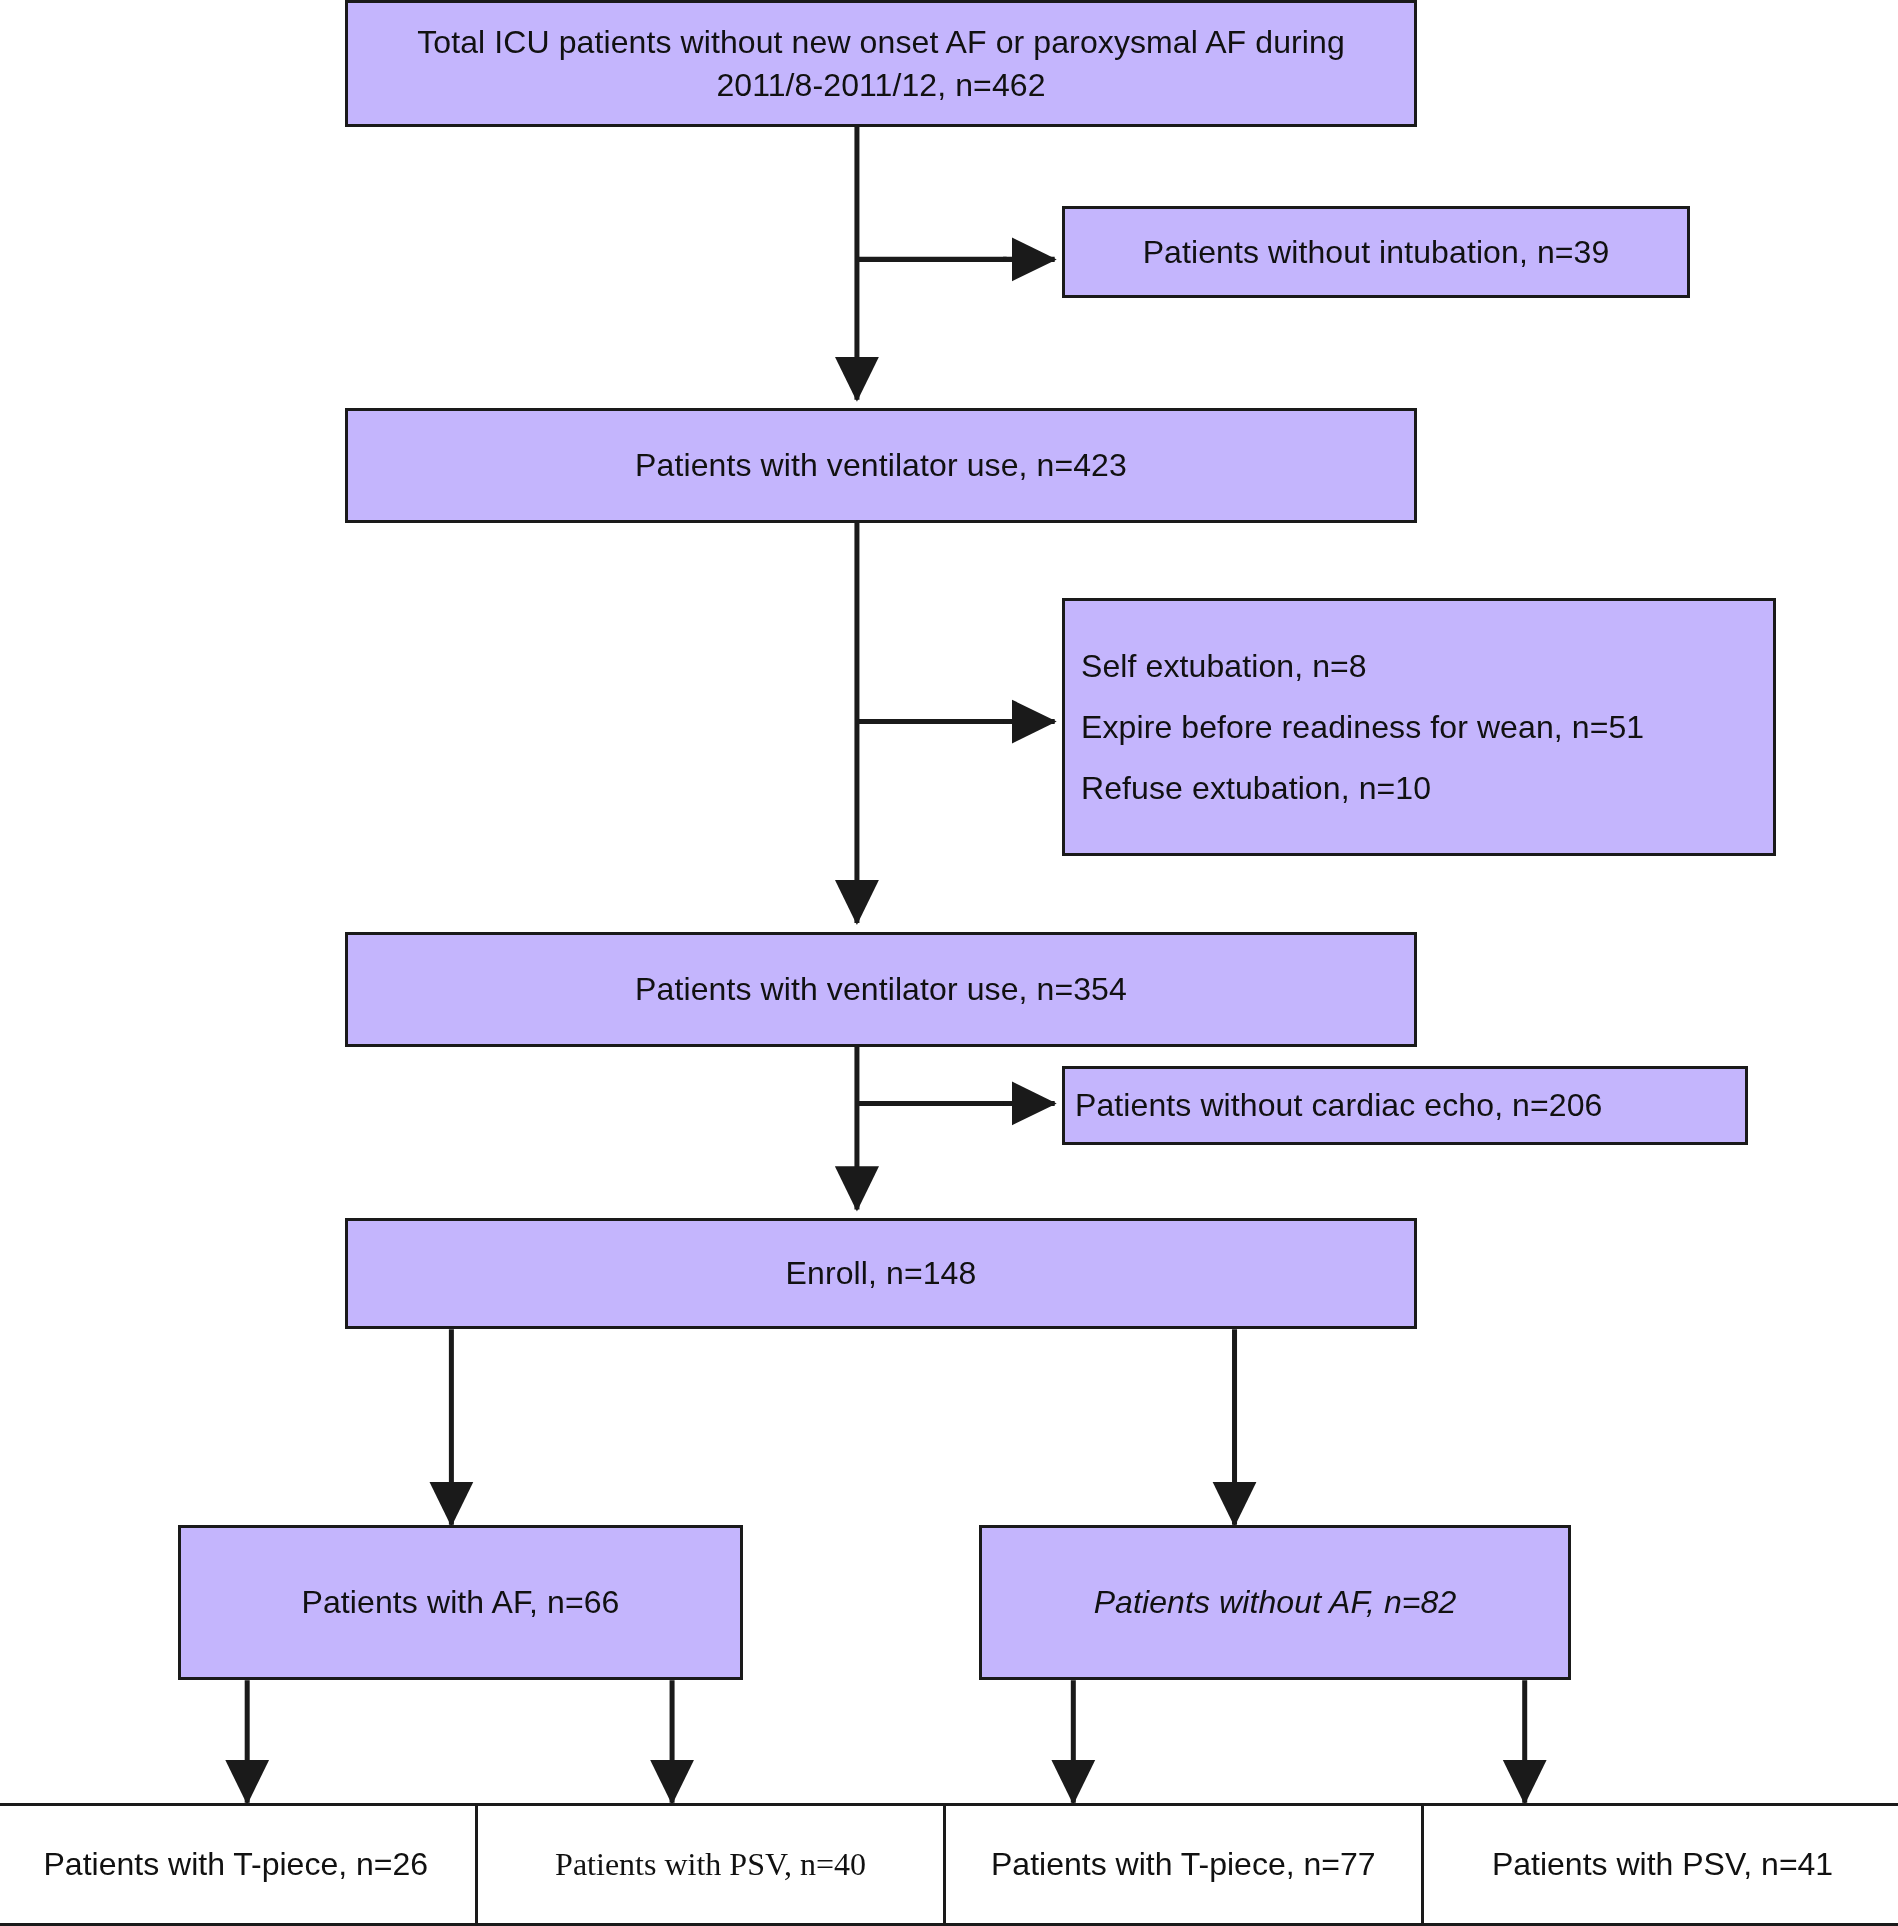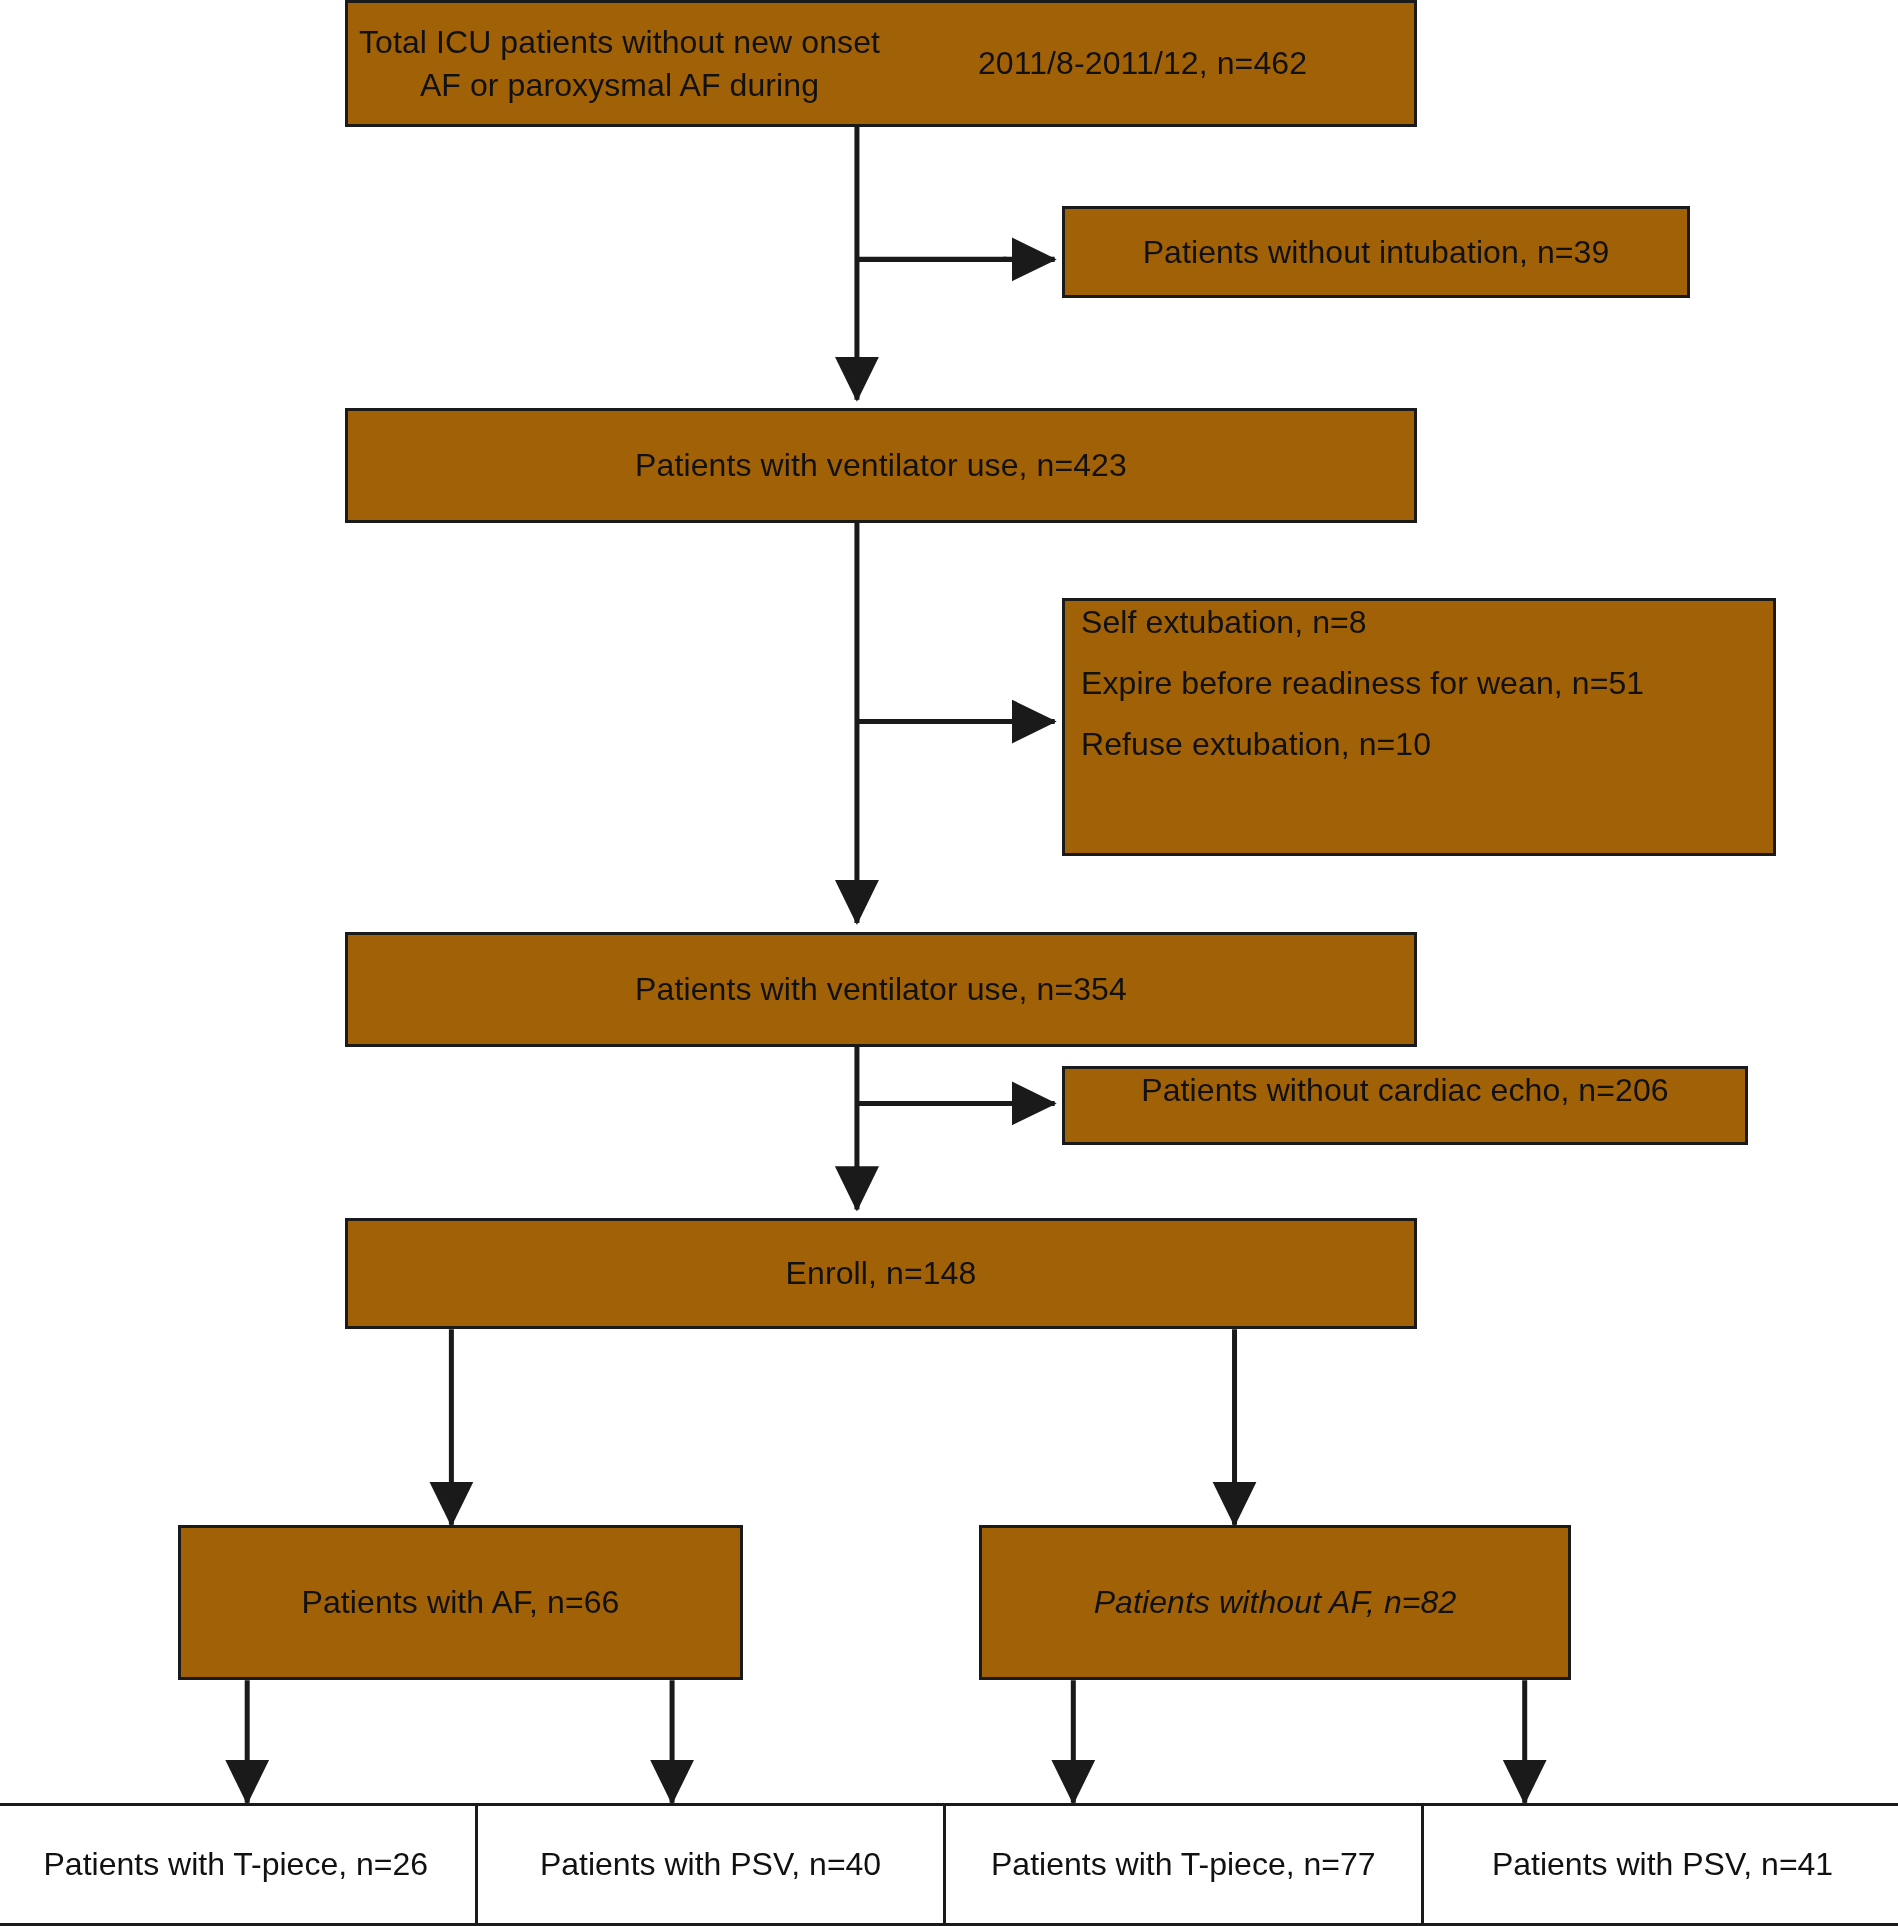--- a/index.html
+++ b/index.html
@@ -20,24 +20,24 @@
     left: 0;
     top: 0;
     width: 1898px;
     height: 1926px;
     pointer-events: none;
   }
   .node {
     position: absolute;
     box-sizing: border-box;
     border: 3.6px solid #1a1a1a;
-    background: #a16207;
+    background: #c4b5fd;
     color: #111111;
     display: flex;
-    flex-direction: row;
+    flex-direction: column;
     align-items: center;
     justify-content: center;
     text-align: center;
     font-size: 32px;
     line-height: 1.32;
     letter-spacing: 0.1px;
     padding: 0 10px;
     z-index: 2;
   }
   .node.align-left {
@@ -155,21 +155,21 @@
   </div>
 
   <div class="node" style="left:979px; top:1525px; width:592px; height:155px;font-style:italic;">
     <span class="line">Patients without AF, n=82</span>
   </div>
 
   <div class="strip" style="left:-3.6px; top:1803px; width:1905px; height:123px;">
     <div class="cell" style="width:482px;">
       <span>Patients with T-piece, n=26</span>
     </div>
-    <div class="cell" style="width:468px;">
+    <div class="cell" style="width:468px;font-family:Liberation Serif, serif;">
       <span>Patients with PSV, n=40</span>
     </div>
     <div class="cell" style="width:478px;">
       <span>Patients with T-piece, n=77</span>
     </div>
     <div class="cell" style="width:478px;">
       <span>Patients with PSV, n=41</span>
     </div>
   </div>
 

